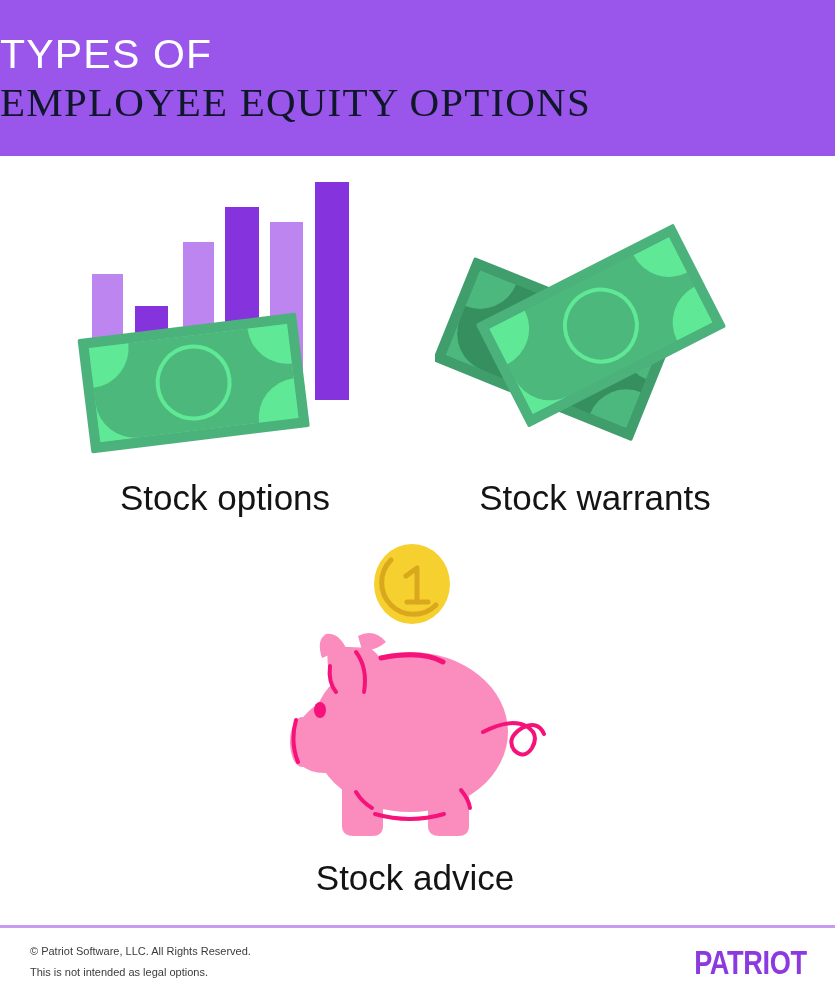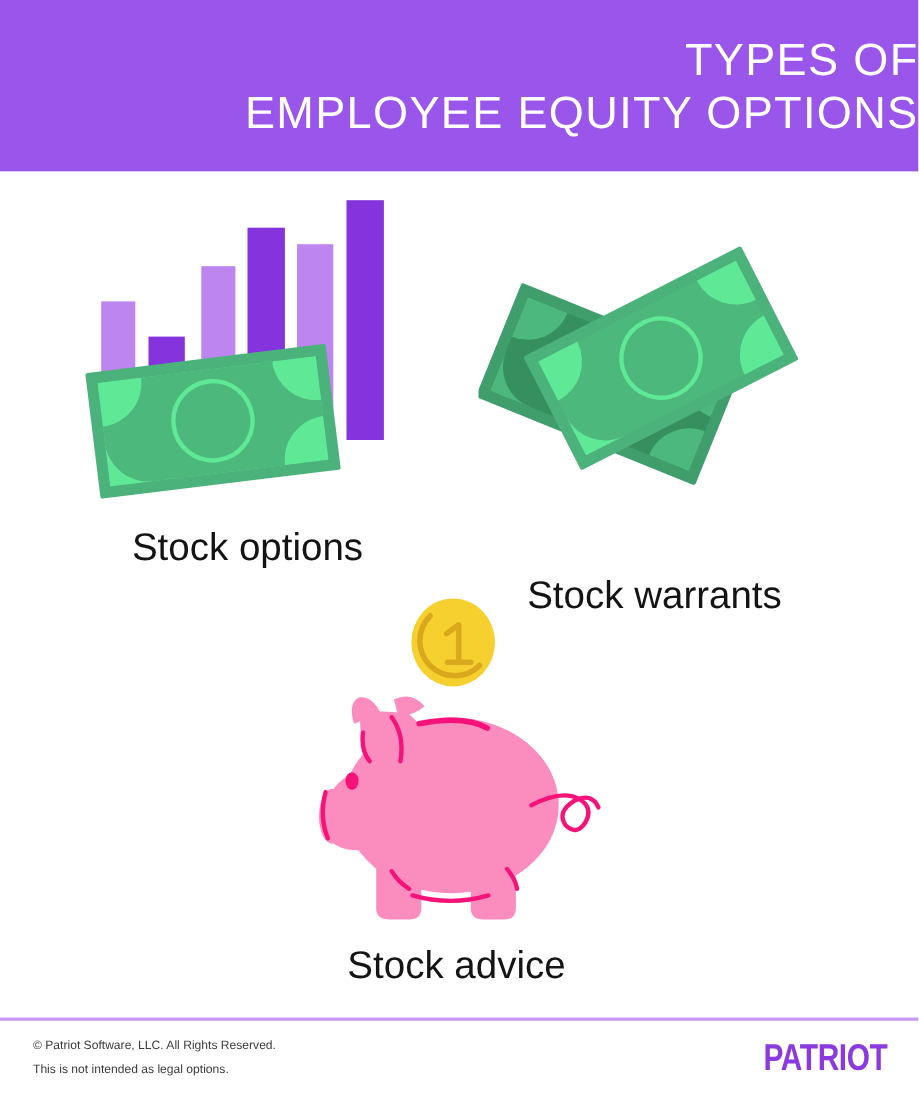--- a/index.html
+++ b/index.html
@@ -17,35 +17,35 @@
 
   
   .header {
     position: absolute;
     left: 0; top: 0;
     width: 835px;
     height: 156px;
     background: #9a55eb;
     display: flex;
     flex-direction: column;
-    align-items: flex-end;
+    align-items: flex-start;
     justify-content: center;
   }
   .header-line1 {
     color: #ffffff;
     font-family: "Liberation Sans", sans-serif;
     font-size: 41px;
     letter-spacing: 1.2px;
     line-height: 1.18;
     font-weight: 400;
     text-transform: uppercase;
   }
   .header-line2 {
-    color: #ffffff;
-    font-family: Liberation Sans, sans-serif;
+    color: #0f172a;
+    font-family: Liberation Serif, serif;
     font-size: 41px;
     letter-spacing: 1.2px;
     line-height: 1.18;
     font-weight: 400;
     text-transform: uppercase;
   }
 
   
   .content {
     position: absolute;
@@ -58,21 +58,21 @@
   .item-label {
     position: absolute;
     text-align: center;
     color: #141414;
     font-family: "Liberation Sans", sans-serif;
     font-size: 35px;
     font-weight: 400;
     white-space: nowrap;
   }
   .label-options  { left: 40px;  top: 322px; width: 370px; }
-  .label-warrants { left: 405px; top: 322px; width: 380px; margin-top: 44px; }
+  .label-warrants { left: 405px; top: 322px; width: 380px; }
   .label-grants   { left: 230px; top: 702px; width: 370px; }
 
   
   .illus {
     position: absolute;
   }
   .illus svg { display: block; }
 
   .illus-stock-options  { left: 70px;  top: 20px; width: 300px; height: 290px; }
   .illus-stock-warrants { left: 435px; top: 20px; width: 310px; height: 290px; }

